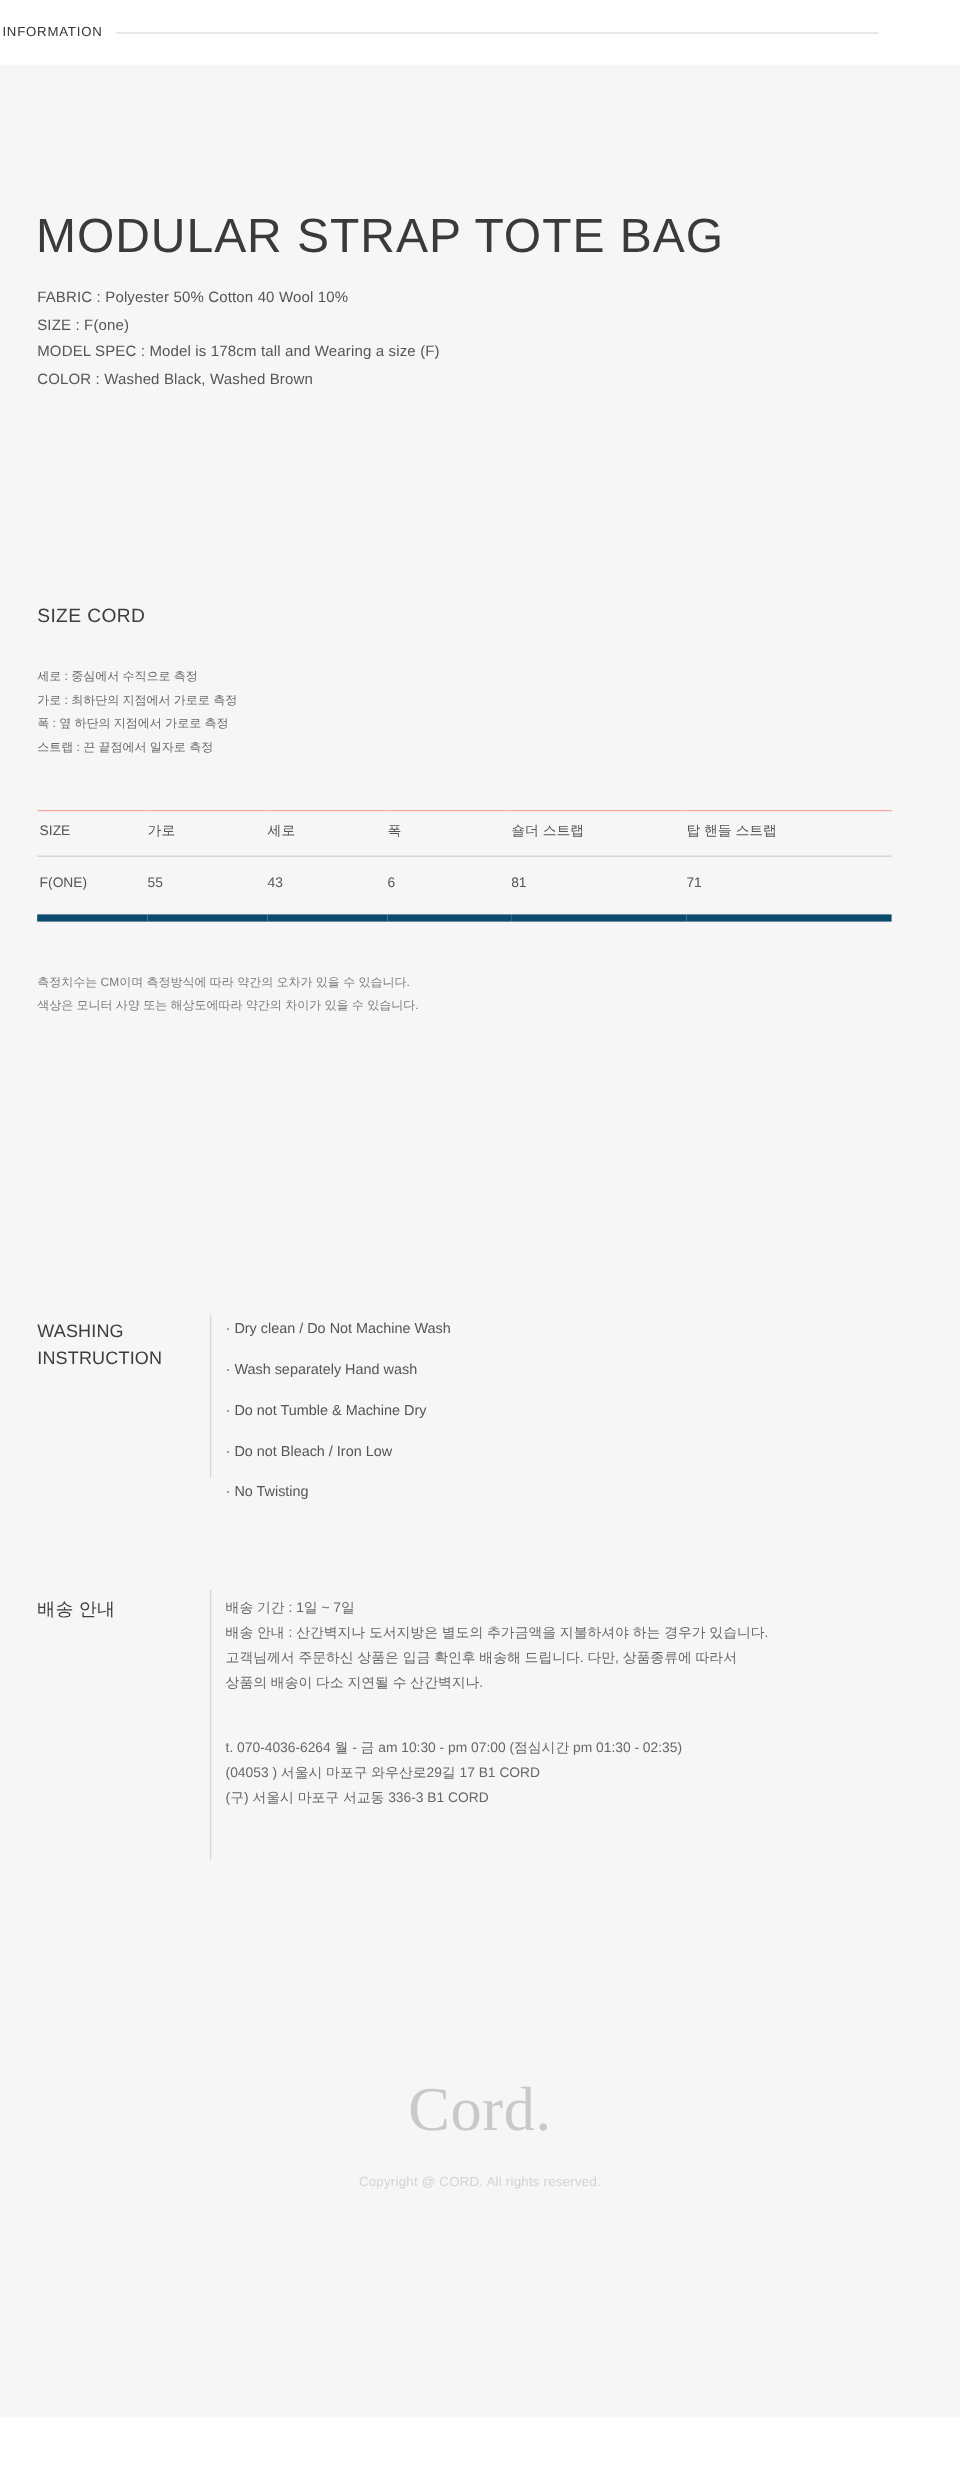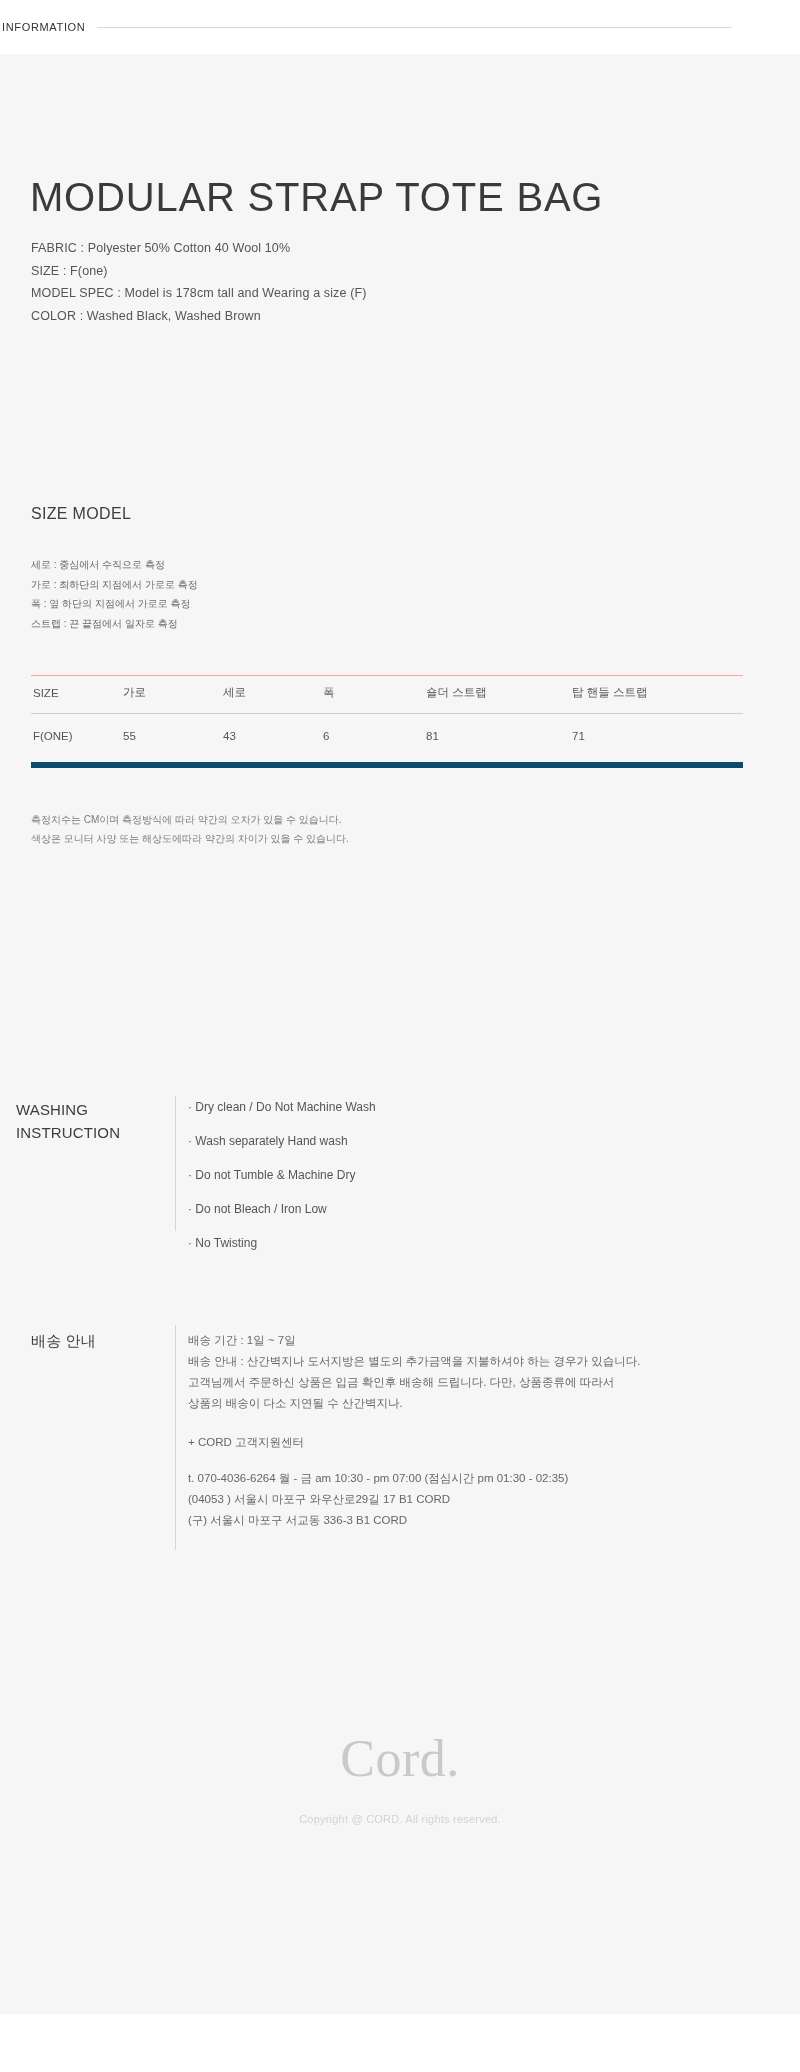--- a/index.html
+++ b/index.html
@@ -123,21 +123,21 @@
     top: 810px; left: 31px;
     font-size: 10px;
     line-height: 19px;
     color: #7a7a7a;
   }
   .table-notes div { white-space: nowrap; }
 
   
   .wash-label {
     position: absolute;
-    top: 1098px; left: 16px;
+    top: 1098px; left: 31px;
     font-size: 15px;
     line-height: 23px;
     color: #3d3d3d;
     letter-spacing: 0.01em;
   }
   .wash-divider {
     position: absolute;
     top: 1096px; left: 175px;
     width: 1px; height: 135px;
     background: #d5d5d5;
@@ -211,21 +211,21 @@
 
 <h1 class="title">MODULAR STRAP TOTE BAG</h1>
 
 <div class="spec-list">
   <div>FABRIC : Polyester 50% Cotton 40 Wool 10%</div>
   <div>SIZE : F(one)</div>
   <div>MODEL SPEC : Model is 178cm tall and Wearing a size (F)</div>
   <div>COLOR : Washed Black, Washed Brown</div>
 </div>
 
-<div class="size-info-heading">SIZE MODEL</div>
+<div class="size-info-heading">SIZE CORD</div>
 <div class="size-notes">
   <div>세로 : 중심에서 수직으로 측정</div>
   <div>가로 : 최하단의 지점에서 가로로 측정</div>
   <div>폭 : 옆 하단의 지점에서 가로로 측정</div>
   <div>스트랩 : 끈 끝점에서 일자로 측정</div>
 </div>
 
 <table class="size-table">
   <thead>
     <tr>
@@ -268,21 +268,20 @@
 </div>
 
 <div class="ship-label">배송 안내</div>
 <div class="ship-divider"></div>
 <div class="ship-body">
   <div>배송 기간 : 1일 ~ 7일</div>
   <div>배송 안내 : 산간벽지나 도서지방은 별도의 추가금액을 지불하셔야 하는 경우가 있습니다.</div>
   <div>고객님께서 주문하신 상품은 입금 확인후 배송해 드립니다. 다만, 상품종류에 따라서</div>
   <div>상품의 배송이 다소 지연될 수 산간벽지나.</div>
   <div class="gap"></div>
-  <div>+ CORD 고객지원센터</div>
   <div class="gap2"></div>
   <div>t. 070-4036-6264  월 - 금 am 10:30 - pm 07:00 (점심시간 pm 01:30 - 02:35)</div>
   <div>(04053 ) 서울시 마포구 와우산로29길 17 B1 CORD</div>
   <div>(구) 서울시 마포구 서교동 336-3 B1 CORD</div>
 </div>
 
 <div class="footer-logo">Cord.</div>
 <div class="footer-copy">Copyright @ CORD. All rights reserved.</div>
 
 </body></html>

